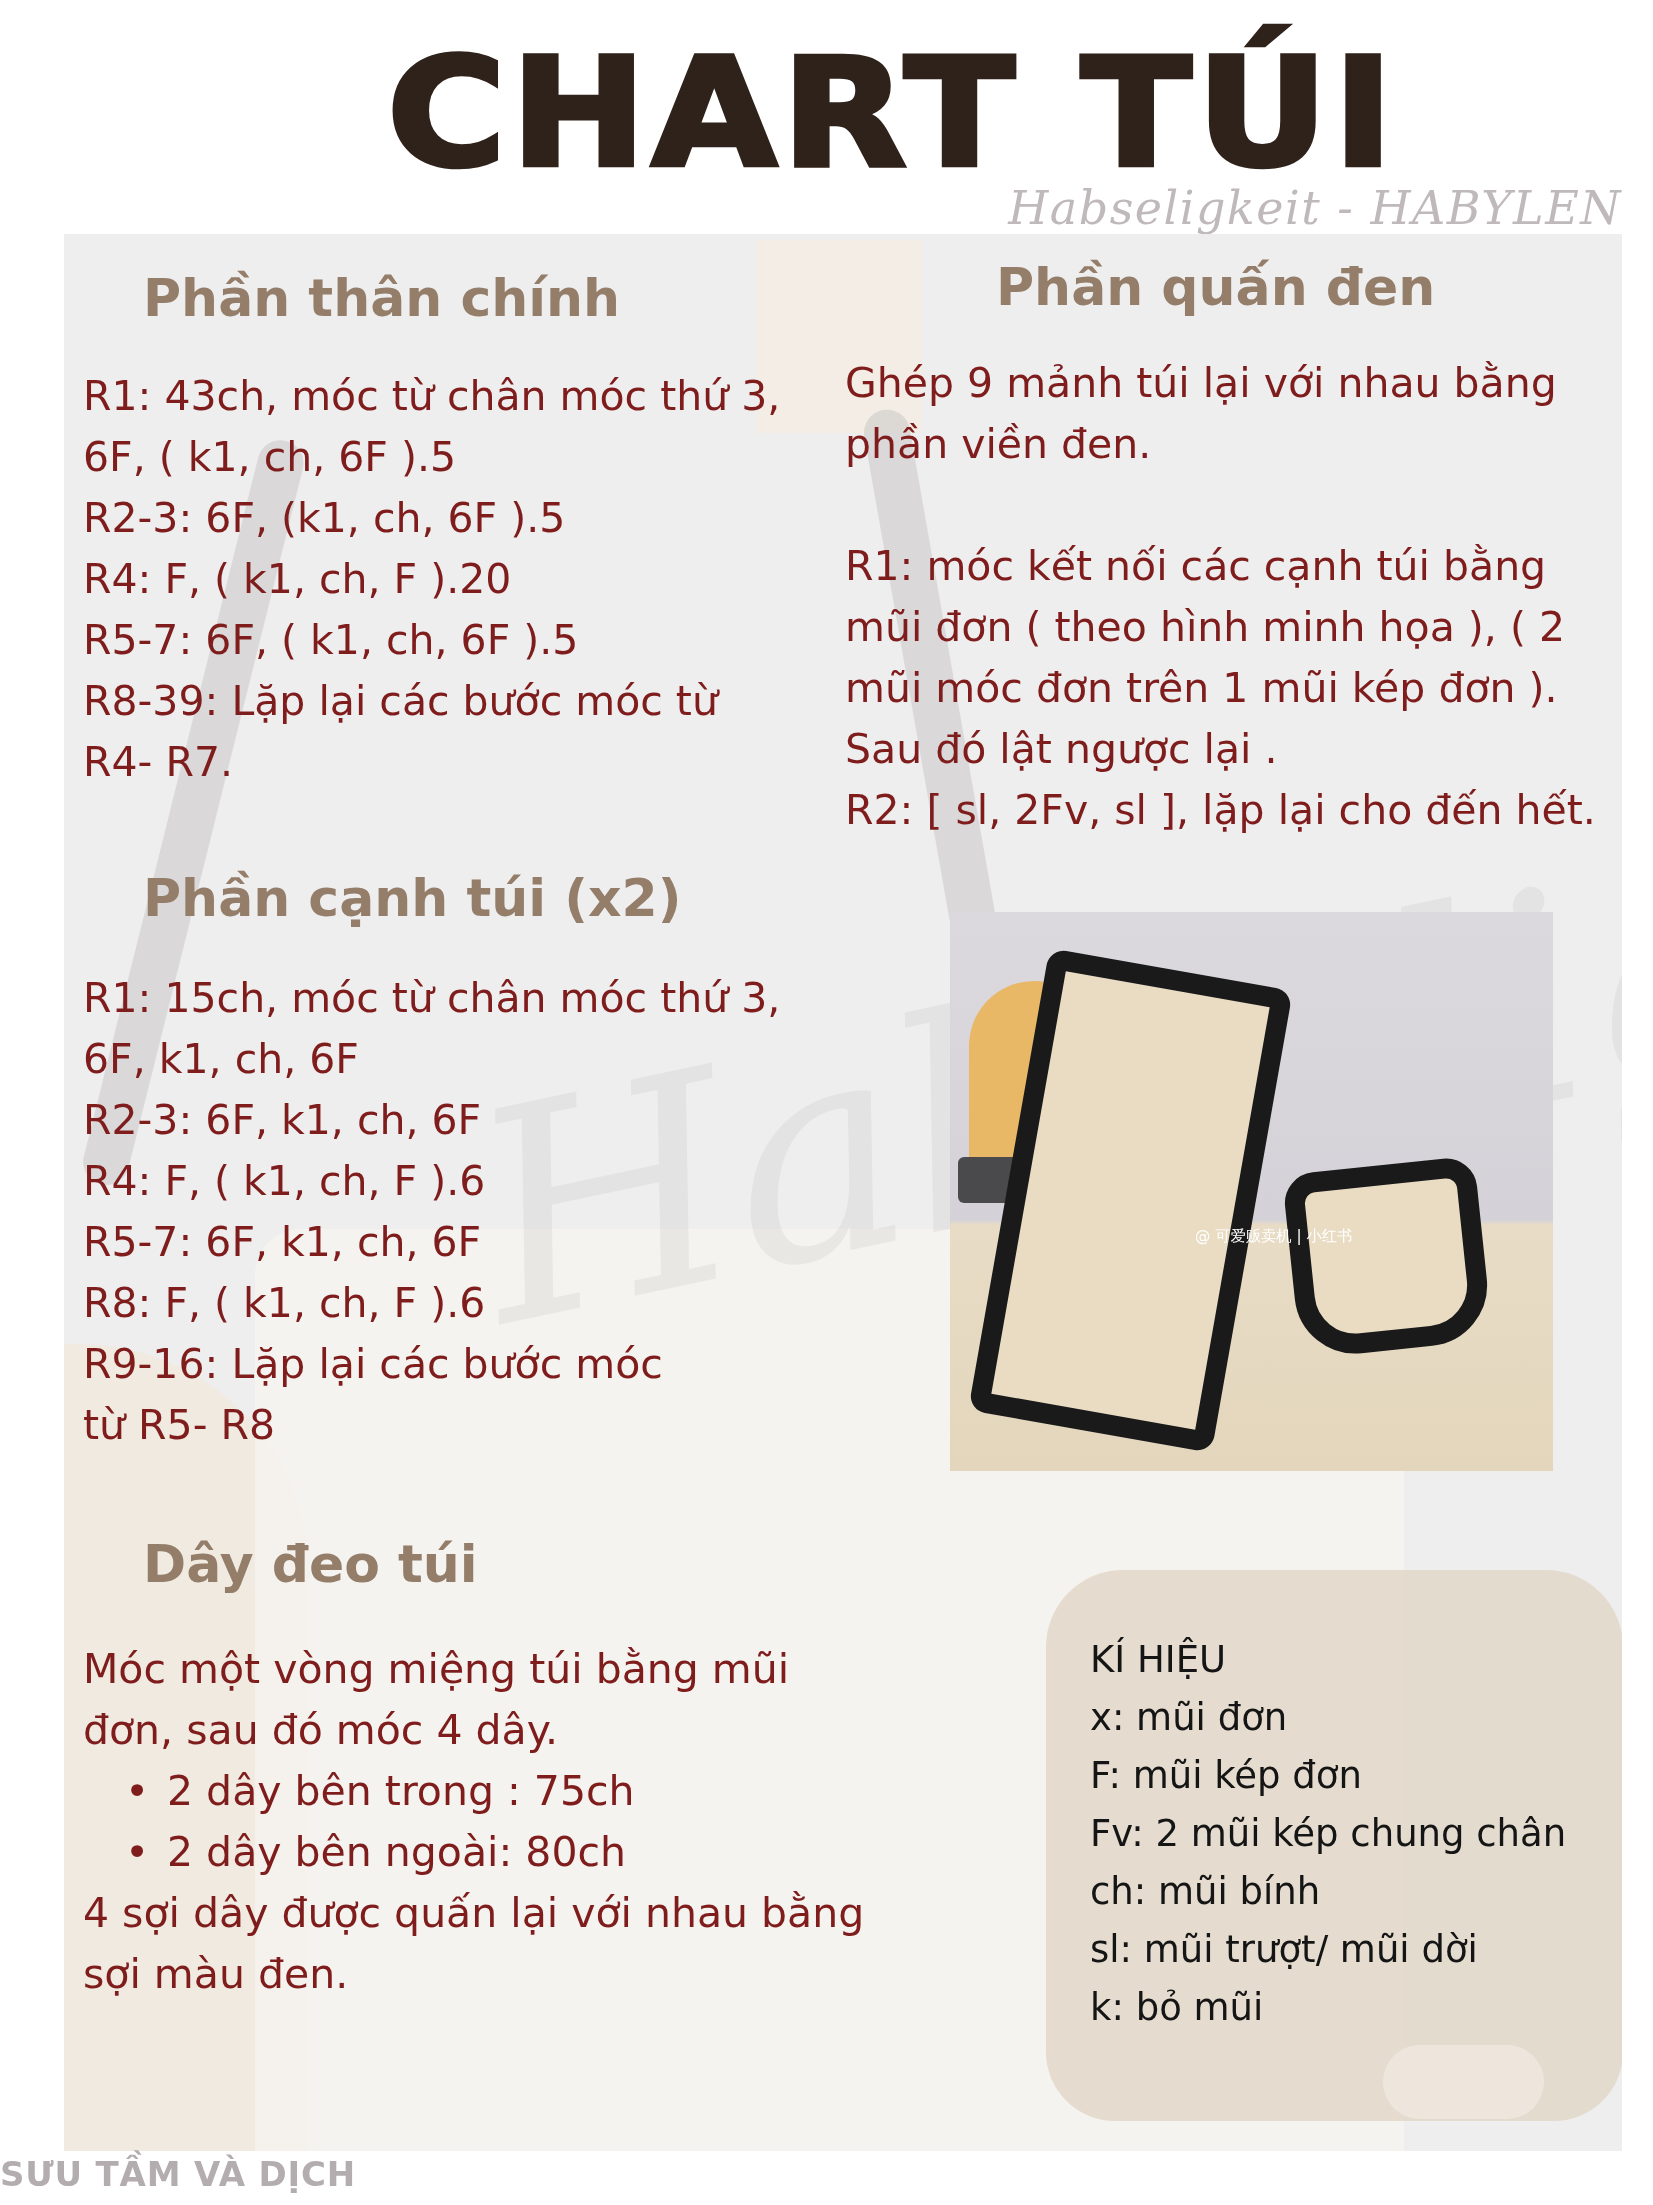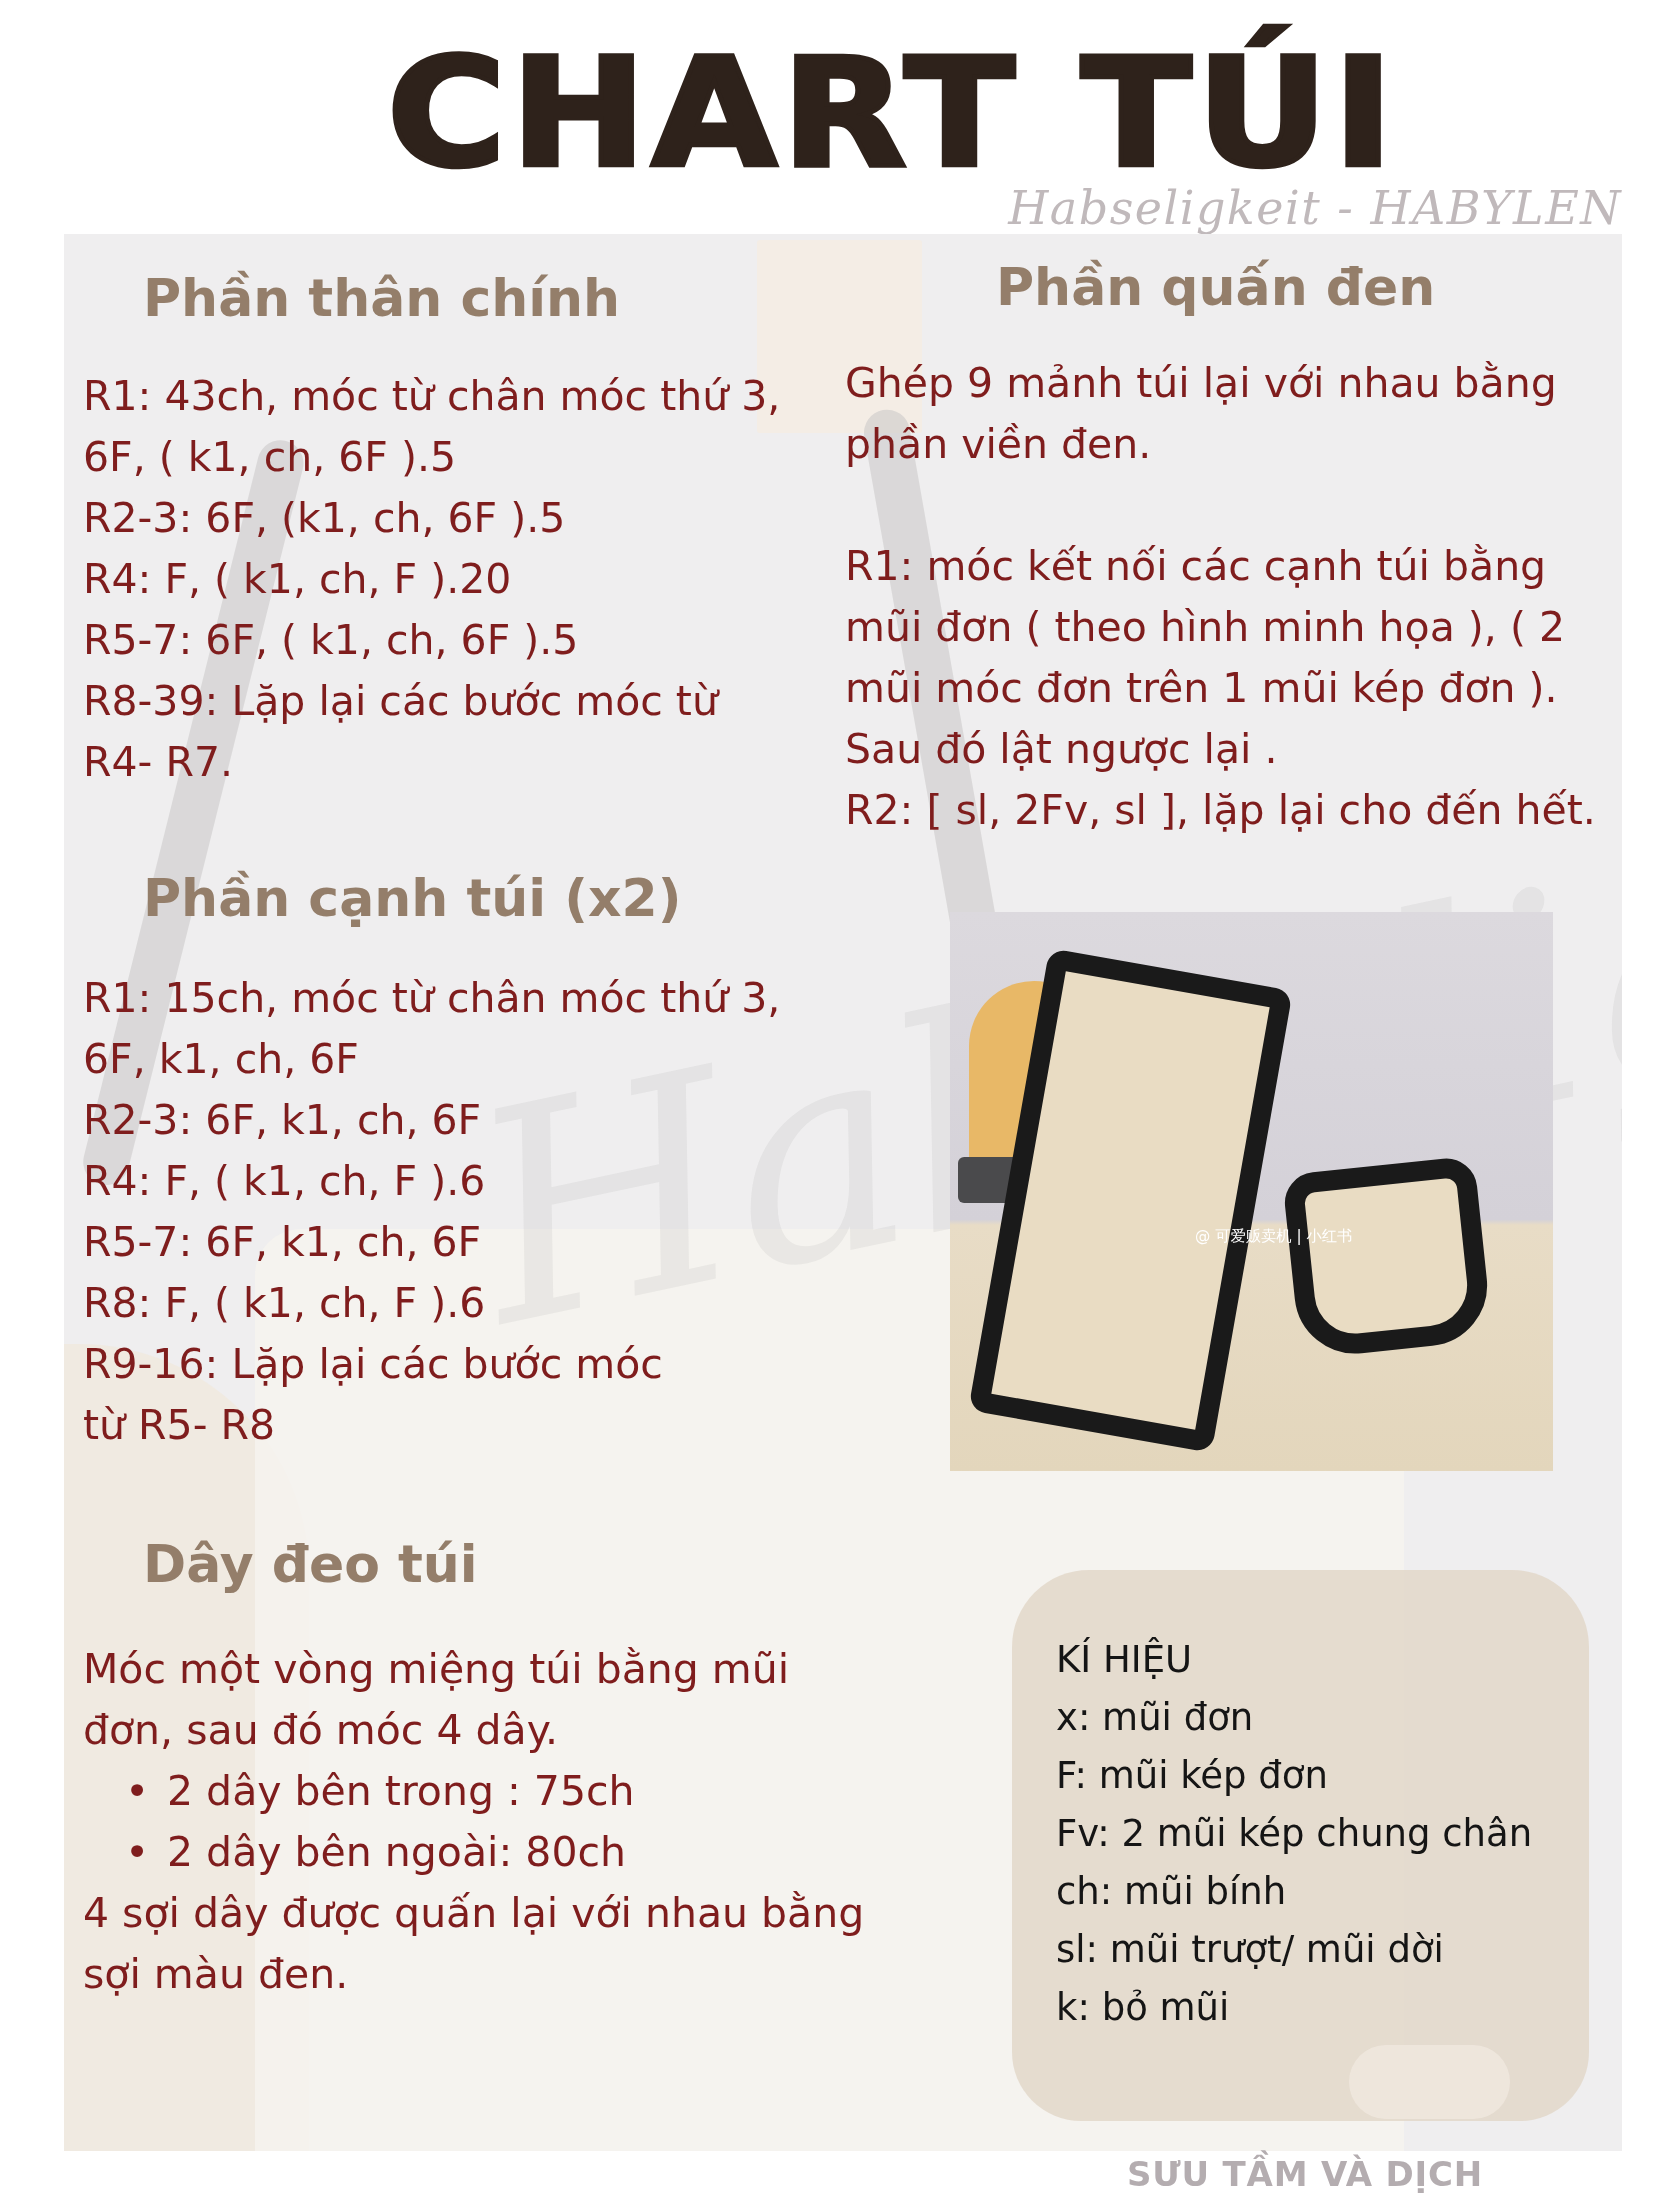--- a/index.html
+++ b/index.html
@@ -54,32 +54,32 @@
       overflow: hidden;
       padding-left: 44px;
     }
     .photo .lamp { position: absolute; left: 19px; top: 69px; width: 130px; height: 191px; background: #e8b867; border-radius: 69px 69px 7.7px 7.7px; }
     .photo .lamp-base { position: absolute; left: 7.7px; top: 245px; width: 153px; height: 46px; background: #4a4a4c; border-radius: 6.1px; }
     .photo .panel-piece { position: absolute; left: 57px; top: 54px; width: 207px; height: 429px; background: #e9dcc3; border: 20px solid #1a1a1a; border-radius: 17px; transform: rotate(10deg); }
     .photo .heart { position: absolute; left: 341px; top: 253px; width: 153px; height: 145px; background: #e9dcc3; border: 20px solid #1a1a1a; border-radius: 31px 31px 61px 61px; transform: rotate(-6deg); }
     .photo .wm { position: absolute; left: 245px; top: 314px; font-size: 15.3px; color: #fff; white-space: nowrap; }
 
     .legend {
-      position: absolute; left: 948px; top: 1336px; width: 577px; height: 551px;
+      position: absolute; left: 982px; top: 1336px; width: 577px; height: 551px;
       background: rgba(226,215,200,0.82); border-radius: 77px 77px 69px 69px;
     }
     .legend-text {
       position: absolute; left: 44px; top: 61px;
       font-family: "DejaVu Sans", sans-serif; font-size: 37px; line-height: 58px; color: #151515; white-space: nowrap;
     }
     .legend-text div { height: 58px; }
     .legend-badge { position: absolute; left: 337px; top: 475px; width: 161px; height: 74px; border-radius: 37px; background: rgba(240,232,222,.85); }
 
     .footer {
-      position: absolute; left: 0; width: 1483px; top: 2153px; text-align: right;
+      position: absolute; left: 0; width: 1483px; top: 2153px; text-align: left;
       font-family: "DejaVu Sans", sans-serif; font-weight: 700; font-size: 34px; line-height: 43px;
       color: #b4adb0; letter-spacing: 0.8px;
     }
   </style>
 </head>
 <body>
 
 <div class="title">CHART TÚI</div>
 <div class="brand">Habseligkeit - HABYLEN</div>
 

